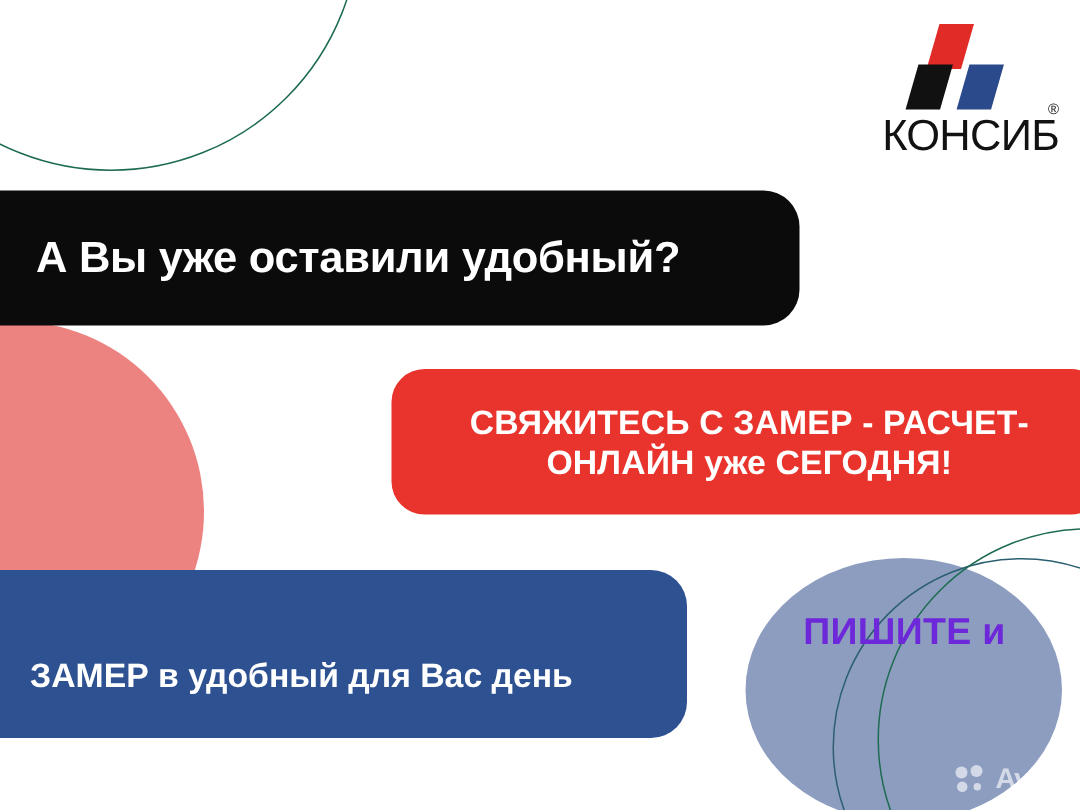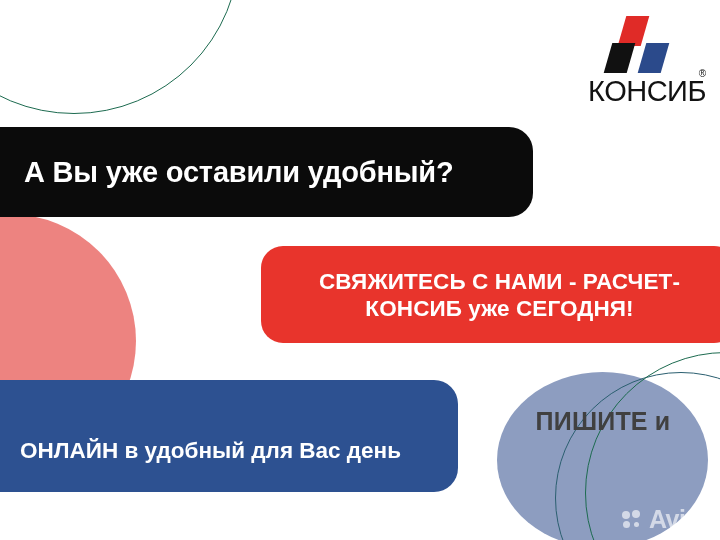--- a/index.html
+++ b/index.html
@@ -160,21 +160,21 @@
     line-height: 29px;
   }
 
   
   #cta-write-call {
     position: absolute;
     left: 498px;
     top: 405px;
     width: 210px;
     text-align: center;
-    color: #404040;
+    color: #6d28d9;
     font-size: 25px;
     font-weight: bold;
     line-height: 33px;
     letter-spacing: 0.2px;
   }
 
   
   #watermark {
     position: absolute;
     right: 12px;
@@ -195,21 +195,21 @@
     background: #ffffff;
     border-radius: 50%;
     display: block;
   }
   #watermark-dots i:nth-child(1){ width:8px; height:8px; left:0;   top:1px; }
   #watermark-dots i:nth-child(2){ width:8px; height:8px; left:10px; top:0px; }
   #watermark-dots i:nth-child(3){ width:7px; height:7px; left:1px;  top:11px; }
   #watermark-dots i:nth-child(4){ width:5px; height:5px; left:12px; top:12px; }
   #watermark-text {
     color: #ffffff;
-    font-size: 25px;
+    font-size: 19px;
     font-weight: bold;
     letter-spacing: -0.5px;
     line-height: 25px;
   }
 </style>
 </head>
 <body>
 
 <div id="canvas">
 
@@ -228,30 +228,30 @@
     <div id="logo-wordmark">КОНСИБ</div>
     <div id="logo-reg">®</div>
   </div>
 
   <div class="banner" id="banner-black">
     <span>А Вы уже оставили удобный?</span>
   </div>
 
   <div class="banner" id="banner-red">
     <span>
-      <span>СВЯЖИТЕСЬ С НАМИ - РАСЧЕТ-</span>
+      <span>СВЯЖИТЕСЬ С ЗАМЕР - РАСЧЕТ-</span>
       <br>
-      <span>КОНСИБ уже СЕГОДНЯ!</span>
+      <span>ОНЛАЙН уже СЕГОДНЯ!</span>
     </span>
   </div>
 
   <div class="banner" id="banner-blue">
     <span>
       <br>
-      <span>ОНЛАЙН в удобный для Вас день</span>
+      <span>ЗАМЕР в удобный для Вас день</span>
     </span>
   </div>
 
   <div id="cta-write-call">
     <div>ПИШИТЕ и</div>
   </div>
 
   <div id="watermark">
     <span id="watermark-dots">
       <i></i>

